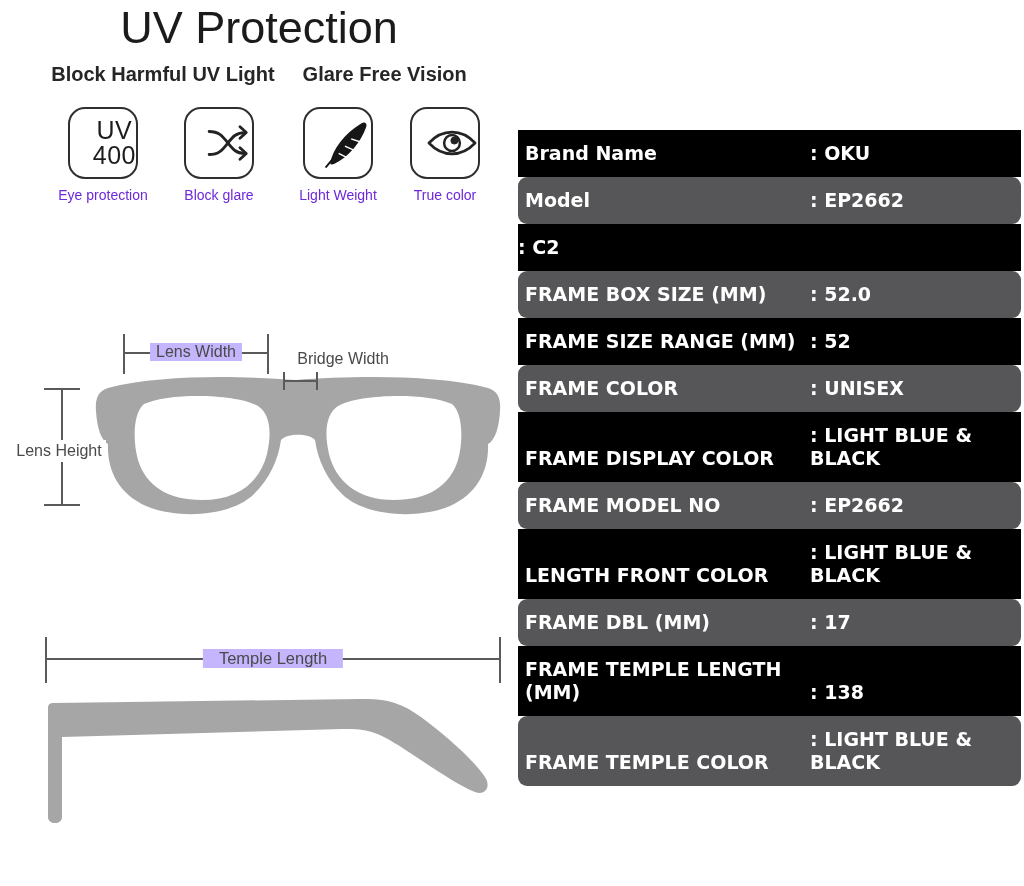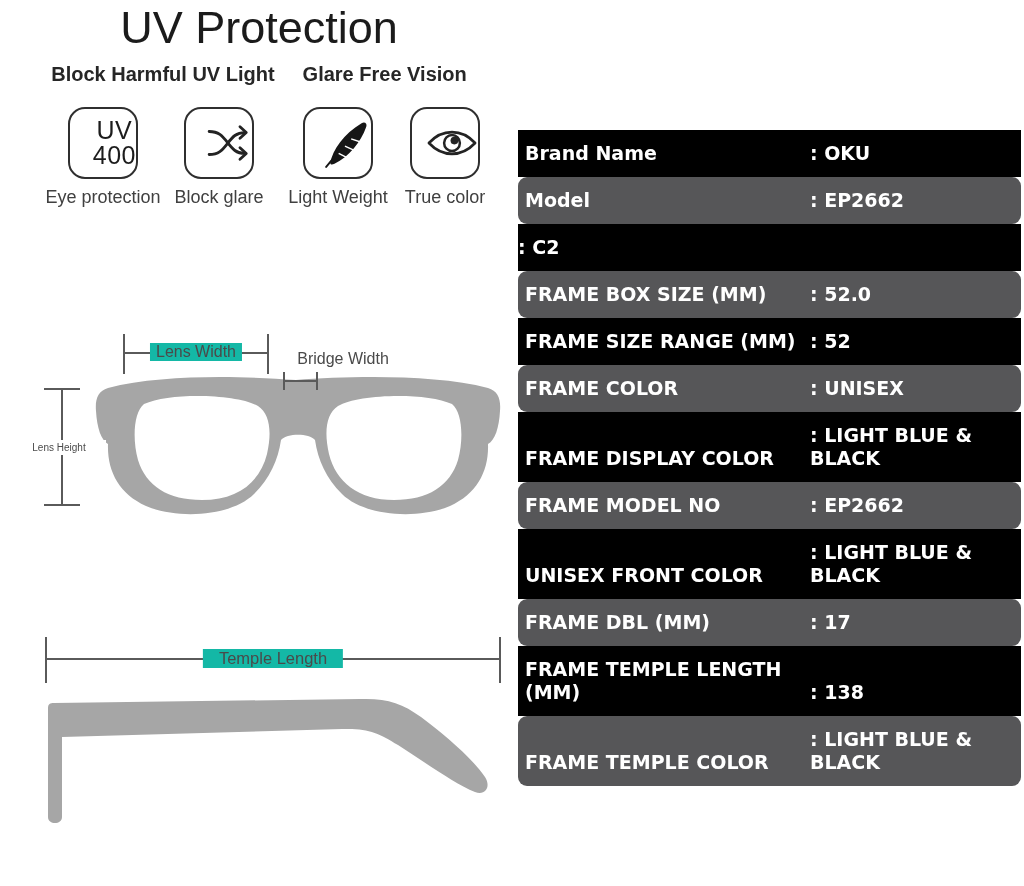--- a/index.html
+++ b/index.html
@@ -19,45 +19,45 @@
     font-size:20px;font-weight:700;color:#262626;
   }
 
   
   .feature{position:absolute;width:116px;text-align:center;top:107px;}
   .feature-box{
     width:70px;height:72px;border:2.5px solid #2f2f2f;border-radius:17px;margin:0 auto;
     box-sizing:border-box;display:flex;align-items:center;justify-content:flex-end;background:#fff;
   }
   .uv400-text{font-size:25px;line-height:25px;color:#1c1c1c;letter-spacing:0.5px;}
-  .feature-label{margin-top:8px;font-size:18px;color:#404040;white-space:nowrap;}
+  .feature-label{margin-top:8px;font-size:14px;color:#6d28d9;white-space:nowrap;}
 
   
   .measure{position:absolute;}
   .tick-v{position:absolute;top:0;bottom:0;width:2px;background:#5a5a5a;}
   .tick-h{position:absolute;left:0;right:0;height:2px;background:#5a5a5a;}
   .hline{position:absolute;height:2px;background:#5a5a5a;}
   .vline{position:absolute;width:2px;background:#5a5a5a;}
   .mlabel{
-    position:absolute;background:#14b8a6;color:#4a4a4a;font-size:16px;white-space:nowrap;
+    position:absolute;background:#c4b5fd;color:#4a4a4a;font-size:16px;white-space:nowrap;
     padding:0 6px;
   }
   #lens-width-measure{left:123px;top:334px;width:146px;height:40px;}
   #lens-width-measure .hline{top:18px;left:0;right:0;}
   #lens-width-measure .mlabel{top:9px;left:50%;transform:translateX(-50%);}
   #bridge-width-label{position:absolute;left:288px;top:350px;width:110px;text-align:center;
     color:#4a4a4a;font-size:16px;}
   #bridge-bracket{left:283px;top:372px;width:35px;height:18px;}
   #bridge-bracket .hline{top:8px;left:0;right:0;}
   #lens-height-measure{left:44px;top:388px;width:36px;height:118px;}
   #lens-height-measure .tick-h.top{top:0;}
   #lens-height-measure .tick-h.bottom{bottom:0;}
   #lens-height-measure .vline{left:17px;top:0;bottom:0;}
   #lens-height-label{position:absolute;left:12px;top:440px;width:94px;text-align:center;
-    background:#fff;color:#4a4a4a;font-size:10px;padding:2px 0;}
+    background:#fff;color:#4a4a4a;font-size:16px;padding:2px 0;}
   #temple-measure{left:45px;top:637px;width:444px;height:46px;padding-left:12px;}
   #temple-measure .hline{top:21px;left:0;right:0;}
   #temple-measure .mlabel{top:12px;left:50%;transform:translateX(-50%);padding:0 16px;font-size:16.5px;}
 
   .artwork{position:absolute;}
   #glasses-front-svg{left:92px;top:366px;}
   #temple-side-svg{left:42px;top:698px;}
 
   
   .spec-table{position:absolute;left:518px;top:130px;width:503px;
@@ -230,21 +230,21 @@
     </div>
       <div class="spec-row dark">
       <div class="spec-label">FRAME DISPLAY COLOR</div>
       <div class="spec-value">: LIGHT BLUE &amp; BLACK</div>
     </div>
       <div class="spec-row gray">
       <div class="spec-label">FRAME MODEL NO</div>
       <div class="spec-value">: EP2662</div>
     </div>
       <div class="spec-row dark">
-      <div class="spec-label">UNISEX FRONT COLOR</div>
+      <div class="spec-label">LENGTH FRONT COLOR</div>
       <div class="spec-value">: LIGHT BLUE &amp; BLACK</div>
     </div>
       <div class="spec-row gray">
       <div class="spec-label">FRAME DBL (MM)</div>
       <div class="spec-value">: 17</div>
     </div>
       <div class="spec-row dark">
       <div class="spec-label">FRAME TEMPLE LENGTH (MM)</div>
       <div class="spec-value">: 138</div>
     </div>

